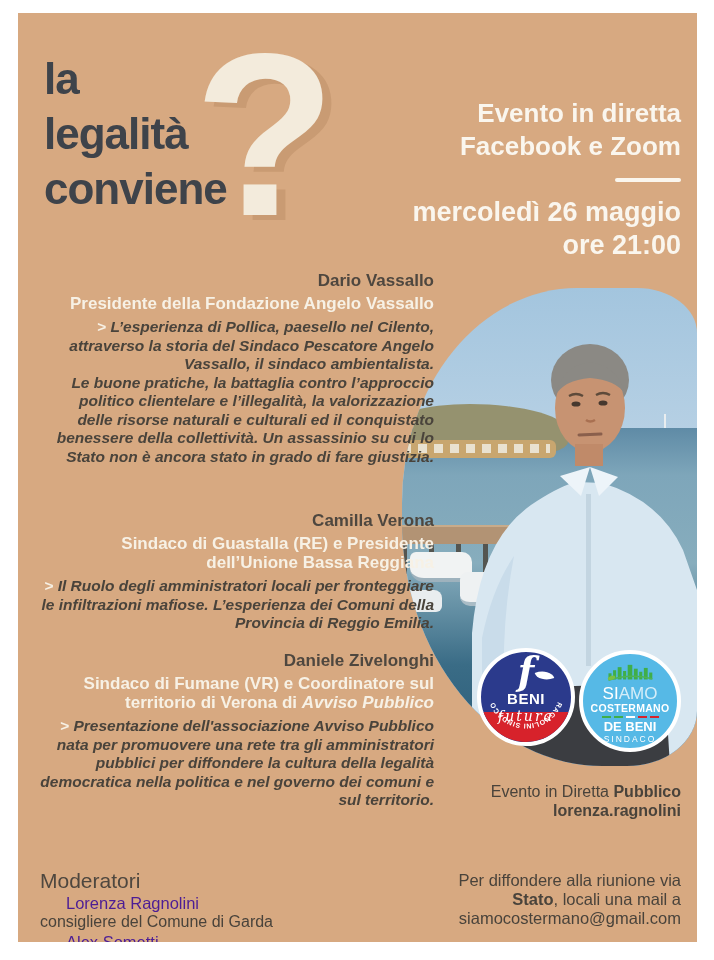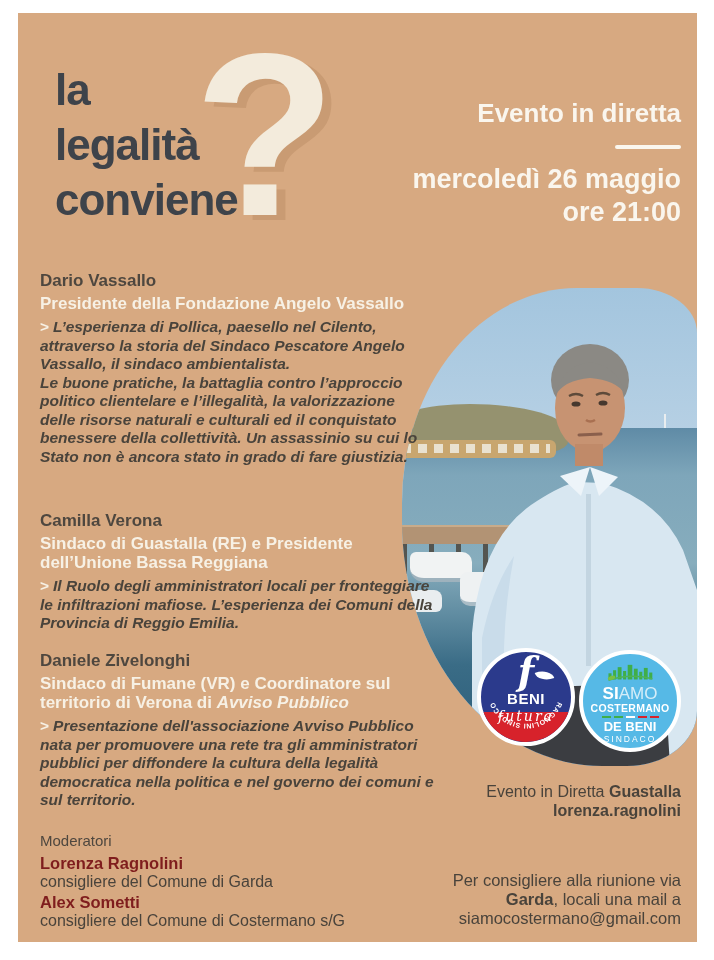--- a/index.html
+++ b/index.html
@@ -3,21 +3,21 @@
 <meta charset="utf-8">
 <style>
   html,body{margin:0;padding:0;}
   body{width:714px;height:960px;background:#ffffff;font-family:"Liberation Sans",sans-serif;}
   .page{position:relative;width:714px;height:960px;background:#ffffff;overflow:hidden;}
   .panel{position:absolute;left:18px;top:13px;width:679px;height:929px;background:#d7a981;overflow:hidden;}
 
   
   .qmark{position:absolute;left:176px;top:6px;font-size:232px;line-height:1;font-weight:bold;
          color:#f3ebdc;text-shadow:9px 5px 0 rgba(176,128,88,.35);z-index:1;}
-  .title{position:absolute;left:26px;top:38px;margin:11px;z-index:2;}
+  .title{position:absolute;left:26px;top:38px;margin:0;z-index:2;}
   .title span{display:block;font-size:44px;line-height:55px;font-weight:bold;color:#3e434a;letter-spacing:-1px;}
 
   
   .event{position:absolute;right:16px;top:84px;text-align:right;z-index:2;}
   .event .ln{font-size:26px;line-height:33px;font-weight:bold;color:#faf6ee;}
   .event .divider{width:66px;height:4px;background:#faf6ee;border-radius:2px;margin:15px 0 14px auto;}
   .event .dt{font-size:27px;line-height:33px;font-weight:bold;color:#faf6ee;}
 
   
   .photo{position:absolute;left:384px;top:275px;width:295px;height:478px;overflow:hidden;z-index:2;
@@ -32,46 +32,46 @@
   .photo .pier{position:absolute;left:0;top:237px;width:188px;height:17px;background:#b29374;border-top:2px solid #c8ab8a;}
   .photo .posts{position:absolute;left:0;top:256px;width:188px;height:30px;opacity:.75;
          background:repeating-linear-gradient(90deg,#43382c 0 5px,rgba(0,0,0,0) 5px 27px);}
   .photo .boat1{position:absolute;left:8px;top:264px;width:62px;height:26px;background:#f1f3f3;border-radius:6px 10px 6px 14px;border-bottom:4px solid #9eb2bd;}
   .photo .boat2{position:absolute;left:58px;top:284px;width:78px;height:30px;background:#eef1f2;border-radius:8px 12px 8px 10px;border-bottom:4px solid #a9bcc6;}
   .photo .boat3{position:absolute;left:-4px;top:302px;width:44px;height:22px;background:#e9edef;border-radius:4px 8px 6px 10px;}
   .photo .sail{position:absolute;left:262px;top:126px;width:2px;height:14px;background:#e9edef;}
   .photo svg{position:absolute;left:0;top:0;}
 
   
-  .sec{position:absolute;left:22px;width:394px;z-index:3;}
+  .sec{position:absolute;left:22px;width:394px;z-index:3;text-align:right;}
   .sec h2{margin:0 0 3px;font-size:17px;line-height:20px;font-weight:bold;color:#4e473f;}
   .sec h3{margin:0 0 5px;font-size:17px;line-height:19px;font-weight:bold;color:#f7f1e5;}
   .sec h3 em{font-style:italic;}
   .sec p{margin:0;font-size:15.5px;line-height:18.5px;font-weight:bold;font-style:italic;color:#49433b;}
   .marker{color:#f7f1e5;font-style:normal;margin-right:4px;}
   .s1{top:258px;} .s2{top:498px;} .s3{top:638px;}
 
   .mods{position:absolute;left:22px;top:818px;width:394px;z-index:3;}
-  .mods .head{font-size:15px;line-height:20px;color:#4e473f;margin-bottom:3px;}
-  .mods .mname{font-size:16.5px;line-height:19px;font-weight:bold;color:#7f1d1d;}
+  .mods .head{font-size:21px;line-height:20px;color:#4e473f;margin-bottom:3px;margin-top:40px;}
+  .mods .mname{font-size:16.5px;line-height:19px;font-weight:normal;color:#4c1d95;margin-left:26px;}
   .mods .mrole{font-size:16px;line-height:18.5px;color:#49433b;margin-bottom:1px;}
 
   
   .logo{position:absolute;border-radius:50%;box-sizing:border-box;z-index:4;overflow:hidden;text-align:center;}
   .garda{left:459px;top:635px;width:98px;height:98px;background:#2b3a8c;border:4px solid #ffffff;}
   .garda .red{position:absolute;left:0;bottom:0;width:100%;height:33%;background:#d7222b;}
   .garda .fini{position:absolute;left:0;right:0;top:-4px;font-family:"DejaVu Serif",serif;font-style:italic;font-weight:bold;font-size:38px;color:#fff;}
   .garda .leaf{position:absolute;right:18px;top:18px;width:17px;height:11px;background:#fff;border-radius:0 100% 0 100%;transform:rotate(-18deg);}
   .garda .gname{position:absolute;left:0;right:0;top:38px;font-size:15px;font-weight:bold;letter-spacing:.5px;color:#fff;}
   .garda .gsub{position:absolute;left:0;right:0;top:56px;font-family:"DejaVu Serif",serif;font-style:italic;font-size:14px;color:#fff;letter-spacing:2px;}
   .garda svg{position:absolute;left:0;top:0;}
   .siamo{left:561px;top:637px;width:102px;height:102px;background:#56b9e6;border:4px solid #ffffff;}
   .siamo .sky{margin-top:7px;height:20px;}
   .siamo .word{font-size:17px;line-height:17px;color:#fff;margin-top:0px;}
-  .siamo .word .b{font-weight:bold;}
+  .siamo .word .b{font-weight:normal;}
   .siamo .word .t{opacity:.75;}
   .siamo .l2{font-size:10.5px;line-height:12px;font-weight:bold;color:#fff;letter-spacing:.3px;}
   .siamo .flag{display:flex;justify-content:center;gap:3px;margin:2px 0;}
   .siamo .flag i{display:block;width:9px;height:2px;}
   .siamo .fg{background:#3fae49;} .siamo .fw{background:#ffffff;} .siamo .fr{background:#d7222b;}
   .siamo .l3{font-size:13px;line-height:14px;font-weight:bold;color:#fff;}
   .siamo .l4{font-size:8.5px;line-height:10px;color:#fff;letter-spacing:2px;}
 
   
   .flive{position:absolute;right:16px;top:770px;width:300px;text-align:right;z-index:3;}
@@ -88,20 +88,21 @@
 
     <div class="qmark">?</div>
     <h1 class="title">
       <span>la</span>
       <span>legalità</span>
       <span>conviene</span>
     </h1>
 
     <div class="event">
       <div class="ln">Evento in diretta</div>
+      <div class="ln">Facebook e Zoom</div>
       <div class="divider"></div>
       <div class="dt">mercoledì 26 maggio</div>
       <div class="dt">ore 21:00</div>
     </div>
 
     <div class="photo">
       <div class="sea"></div>
       <div class="headland"></div>
       <div class="sand"></div>
       <div class="houses"></div>
@@ -198,24 +199,24 @@
           <i class="fg"></i>
           <i class="fw"></i>
           <i class="fr"></i>
           <i class="fr"></i>
       </div>
       <div class="l3">DE BENI</div>
       <div class="l4">SINDACO</div>
     </div>
 
     <div class="flive">
-      <div><span>Evento in Diretta </span><span class="bold">Guastalla</span></div>
+      <div><span>Evento in Diretta </span><span class="bold">Pubblico</span></div>
       <div class="bold">lorenza.ragnolini</div>
     </div>
 
     <div class="fzoom">
-      <div>Per consigliere alla riunione via</div>
-      <div><span class="bold">Garda</span><span>, locali una mail a</span></div>
+      <div>Per diffondere alla riunione via</div>
+      <div><span class="bold">Stato</span><span>, locali una mail a</span></div>
       <div>siamocostermano@gmail.com</div>
     </div>
 
   </div>
 </div>
 
 </body></html>

